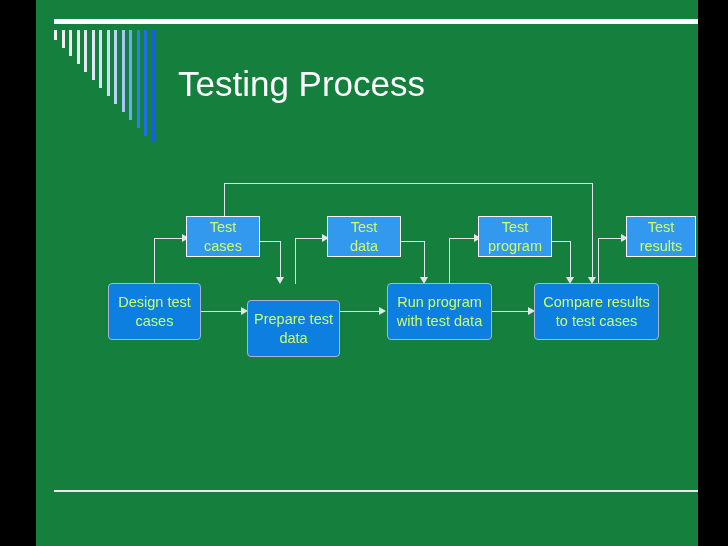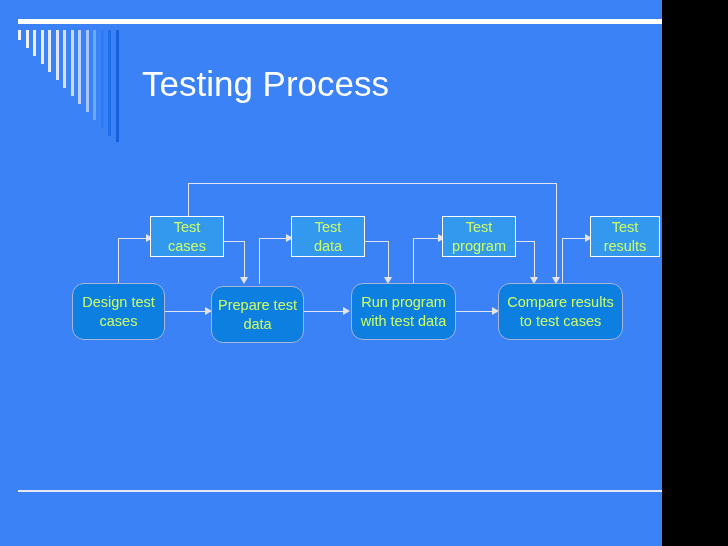--- a/index.html
+++ b/index.html
@@ -4,23 +4,24 @@
 <style>
   html, body {
     margin: 0;
     padding: 0;
     background: #000000;
   }
   #slide {
     position: relative;
     width: 662px;
     height: 546px;
-    background: #3b82f6;
+    background: #15803d;
     overflow: hidden;
     font-family: "Liberation Sans", sans-serif;
+    margin-left: 36px;
   }
 
   
   #top-rule {
     position: absolute;
     left: 18px;
     top: 19px;
     width: 683px;
     height: 5px;
     background: #ffffff;
@@ -78,21 +79,21 @@
     font-size: 14.5px;
     line-height: 1.30;
   }
   .node.artifact {
     background: #3399ee;
     border: 1px solid #ffffff;
   }
   .node.process {
     background: #0c7fe0;
     border: 1px solid #a9b4d6;
-    border-radius: 12px;
+    border-radius: 4px;
   }
   .node span { display: block; }
 
   
   .conn {
     position: absolute;
     background: #e4e4ef;
   }
   .conn.h { height: 1px; }
   .conn.v { width: 1px; }
@@ -211,21 +212,21 @@
       </div>
     </div>
 
     <div class="node process" style="left:72px; top:283px; width:93px; height:57px;">
       <div>
         <span>Design test</span>
         <span>cases</span>
       </div>
     </div>
 
-    <div class="node process" style="left:211px; top:286px; width:93px; height:57px;">
+    <div class="node process" style="left:211px; top:300px; width:93px; height:57px;">
       <div>
         <span>Prepare test</span>
         <span>data</span>
       </div>
     </div>
 
     <div class="node process" style="left:351px; top:283px; width:105px; height:57px;">
       <div>
         <span>Run program</span>
         <span>with test data</span>

